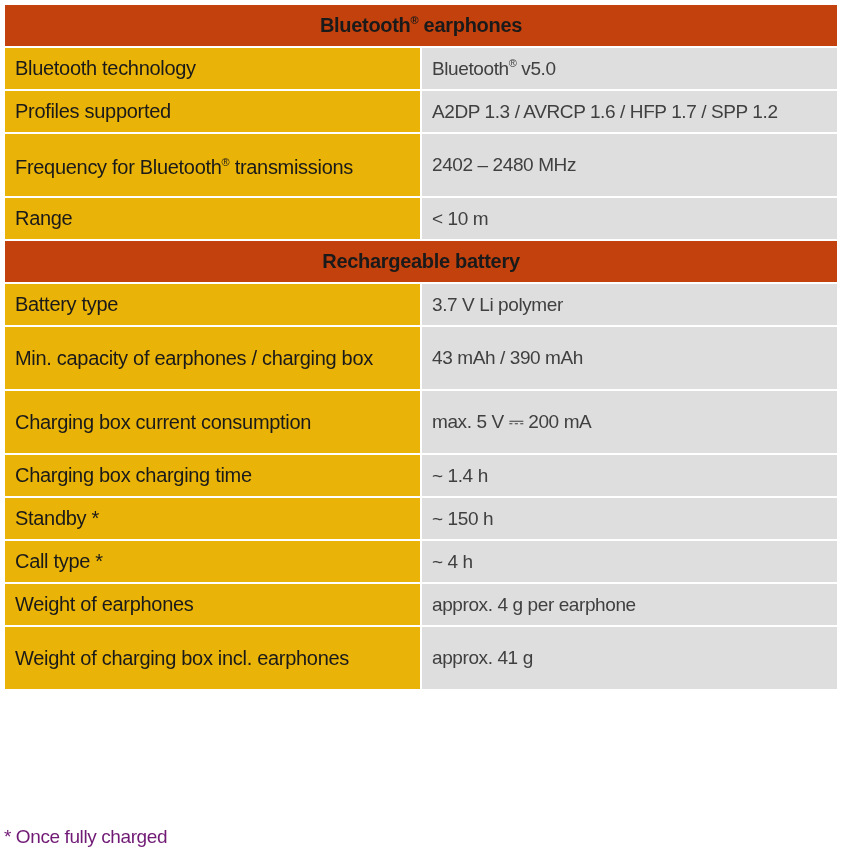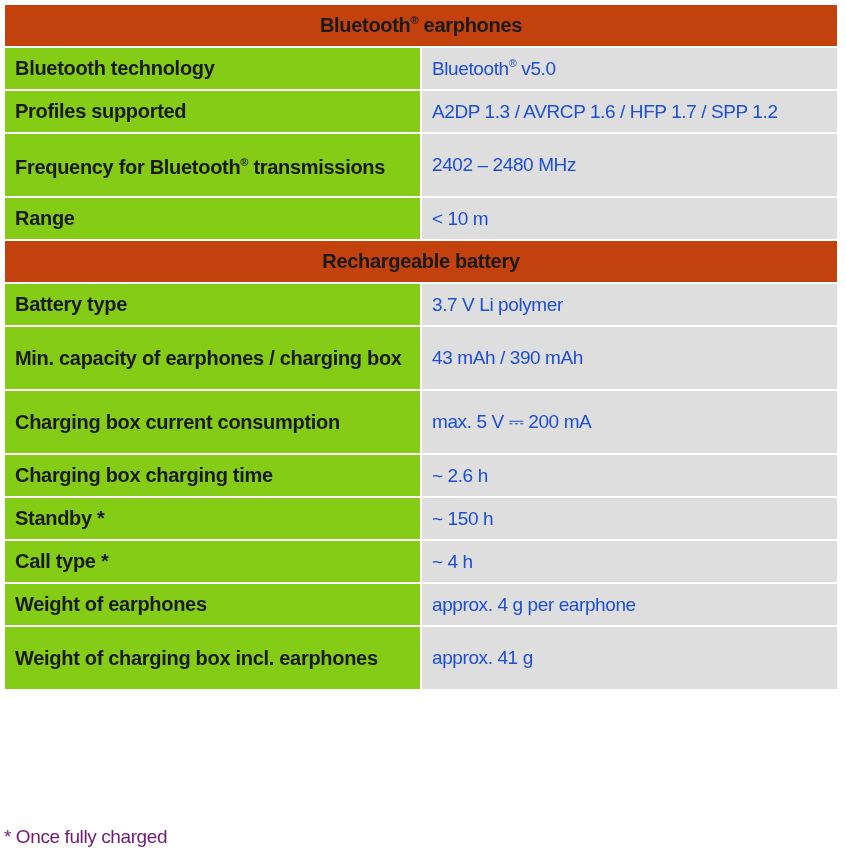--- a/index.html
+++ b/index.html
@@ -17,32 +17,32 @@
   }
   th.section {
     background: #c2410c;
     height: 41px;
     font-weight: bold;
     font-size: 20px;
     text-align: center;
     letter-spacing: -0.3px;
   }
   td.label {
-    background: #84cc16;
-    font-weight: bold;
+    background: #eab308;
+    font-weight: normal;
     font-size: 20px;
     width: 274px;
     line-height: 29px;
     letter-spacing: -0.3px;
     margin-top: 16px;
   }
   td.value {
     background: #dedede;
     font-size: 19px;
-    color: #1d4ed8;
+    color: #404040;
     letter-spacing: -0.4px;
   }
   tr.single td { height: 41px; }
   tr.double td { height: 62px; }
   sup { font-size: 11px; vertical-align: 8px; }
   .footnote {
     position: absolute; left: 4px; top: 826px;
     font-size: 19px; color: #701a75; letter-spacing: -0.4px;
   }
 </style>
@@ -80,21 +80,21 @@
       <tr class="double">
         <td class="label">Min. capacity of earphones / charging box</td>
         <td class="value">43 mAh / 390 mAh</td>
       </tr>
       <tr class="double">
         <td class="label">Charging box current consumption</td>
         <td class="value">max. 5 V ⎓ 200 mA</td>
       </tr>
       <tr class="single">
         <td class="label">Charging box charging time</td>
-        <td class="value">~ 2.6 h</td>
+        <td class="value">~ 1.4 h</td>
       </tr>
       <tr class="single">
         <td class="label">Standby *</td>
         <td class="value">~ 150 h</td>
       </tr>
       <tr class="single">
         <td class="label">Call type *</td>
         <td class="value">~ 4 h</td>
       </tr>
       <tr class="single">

